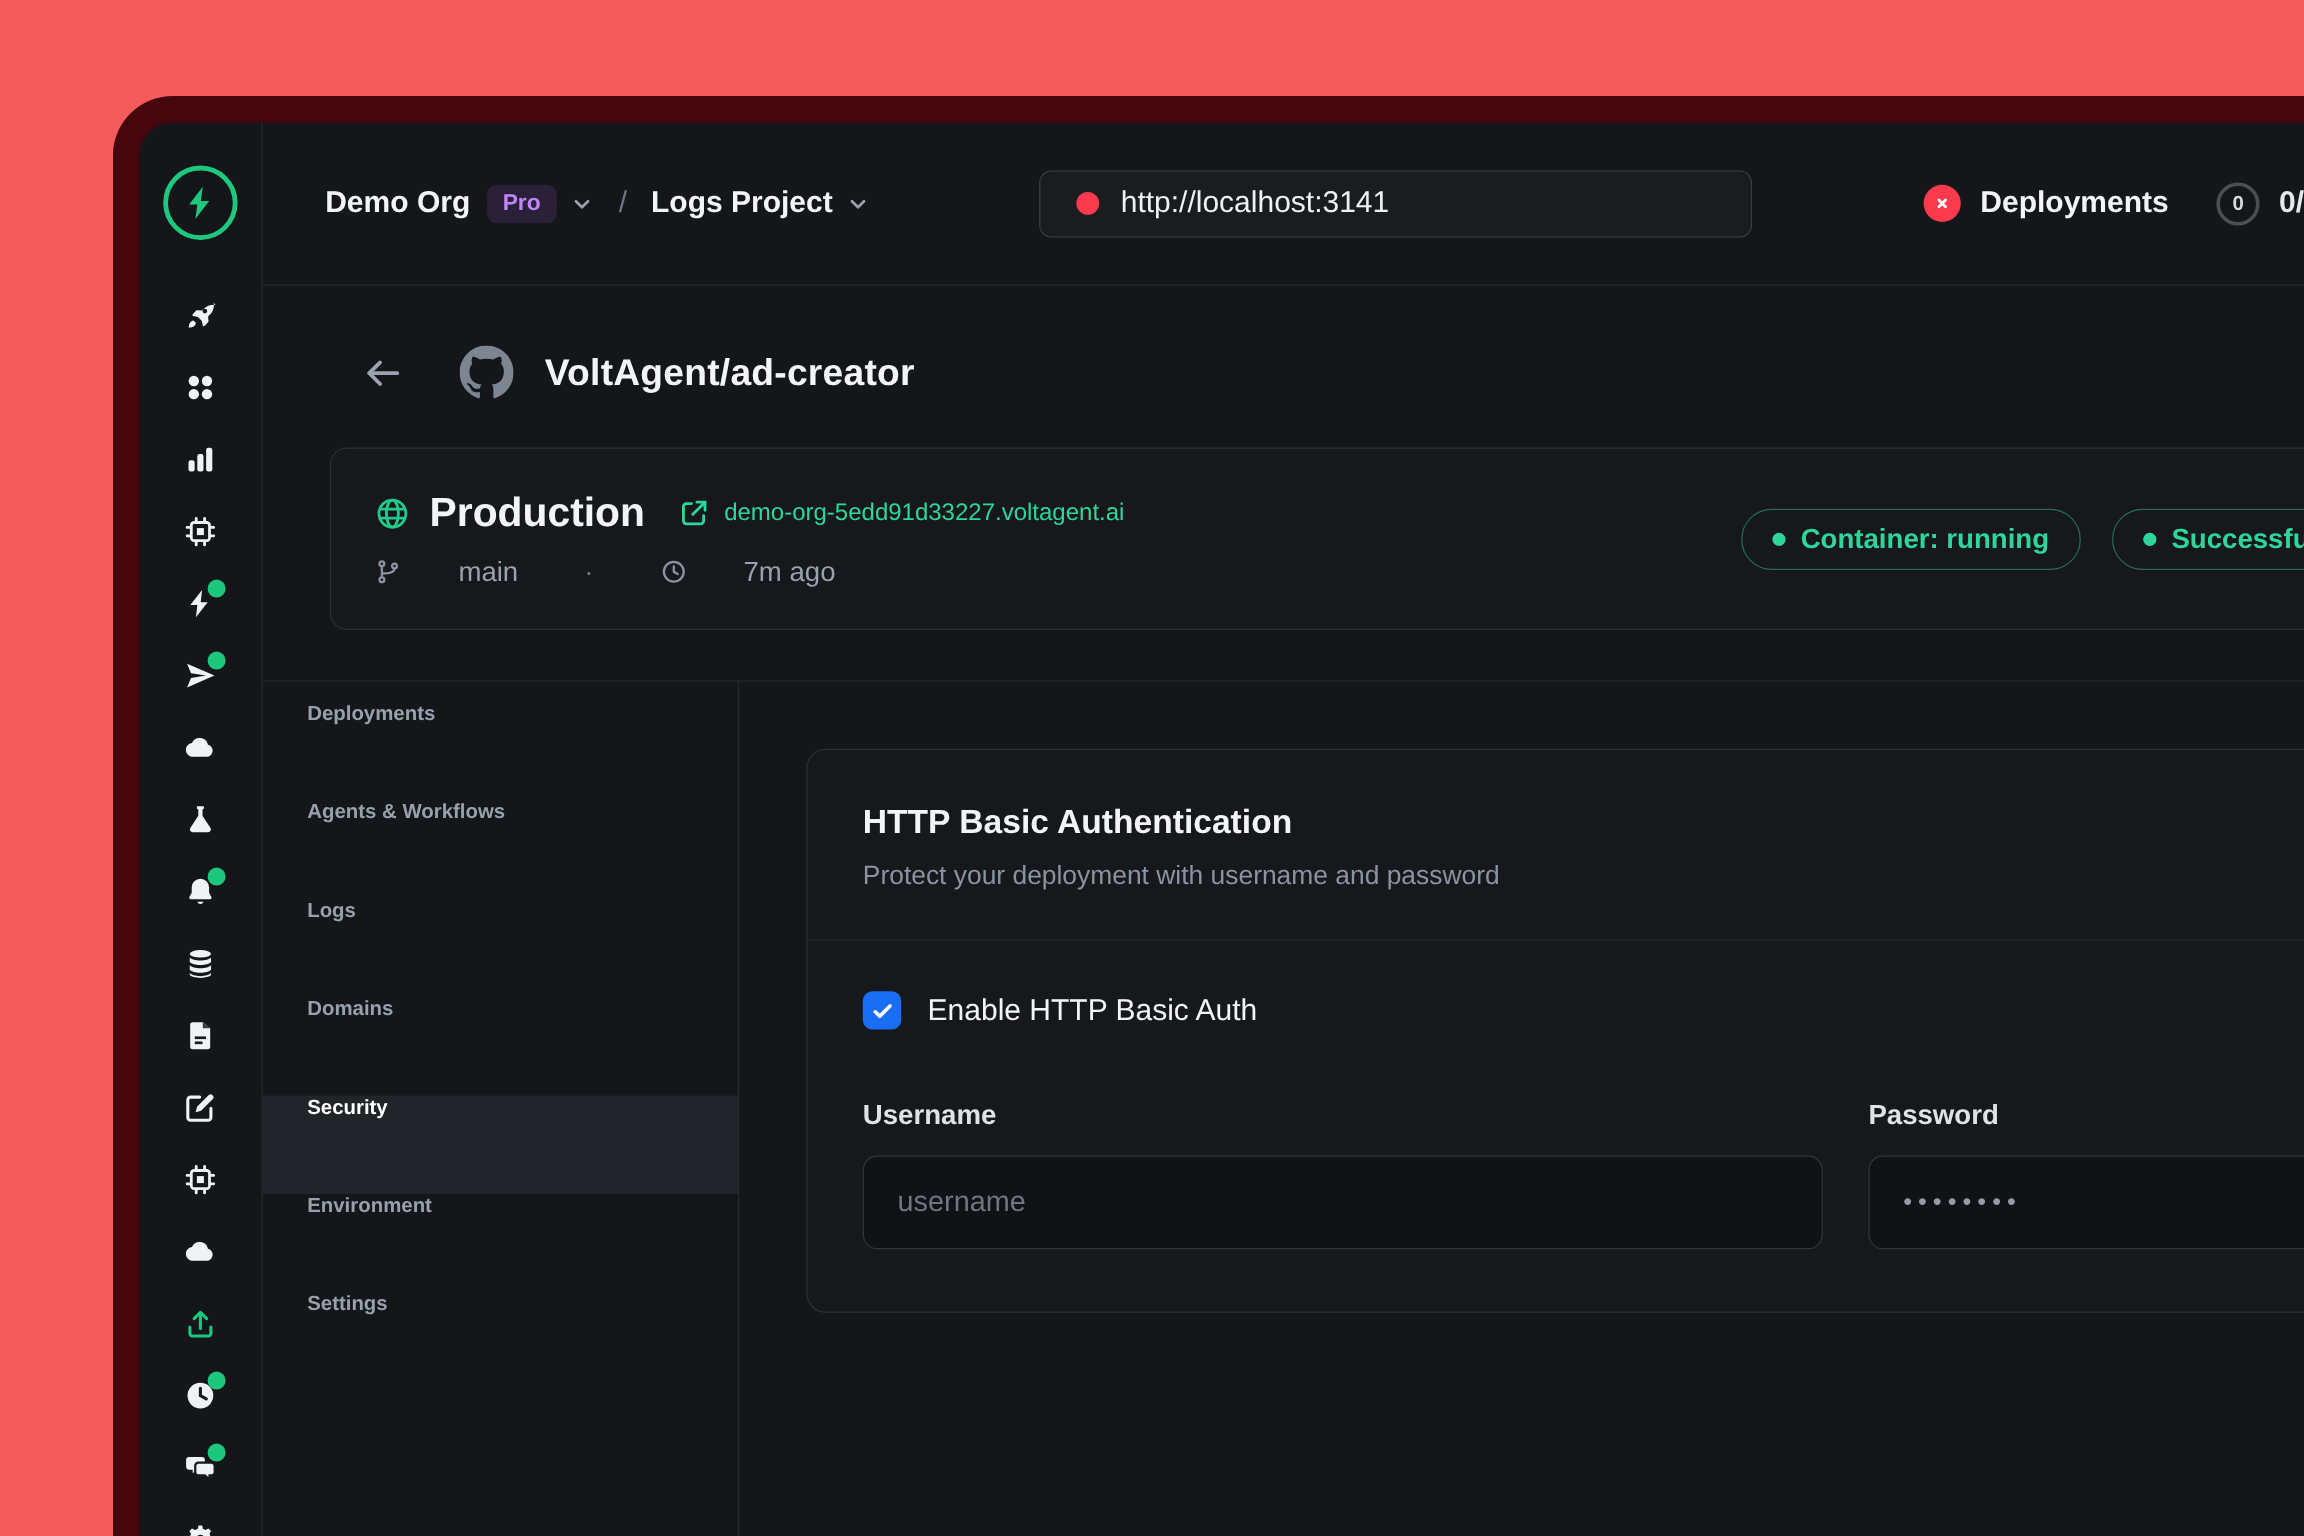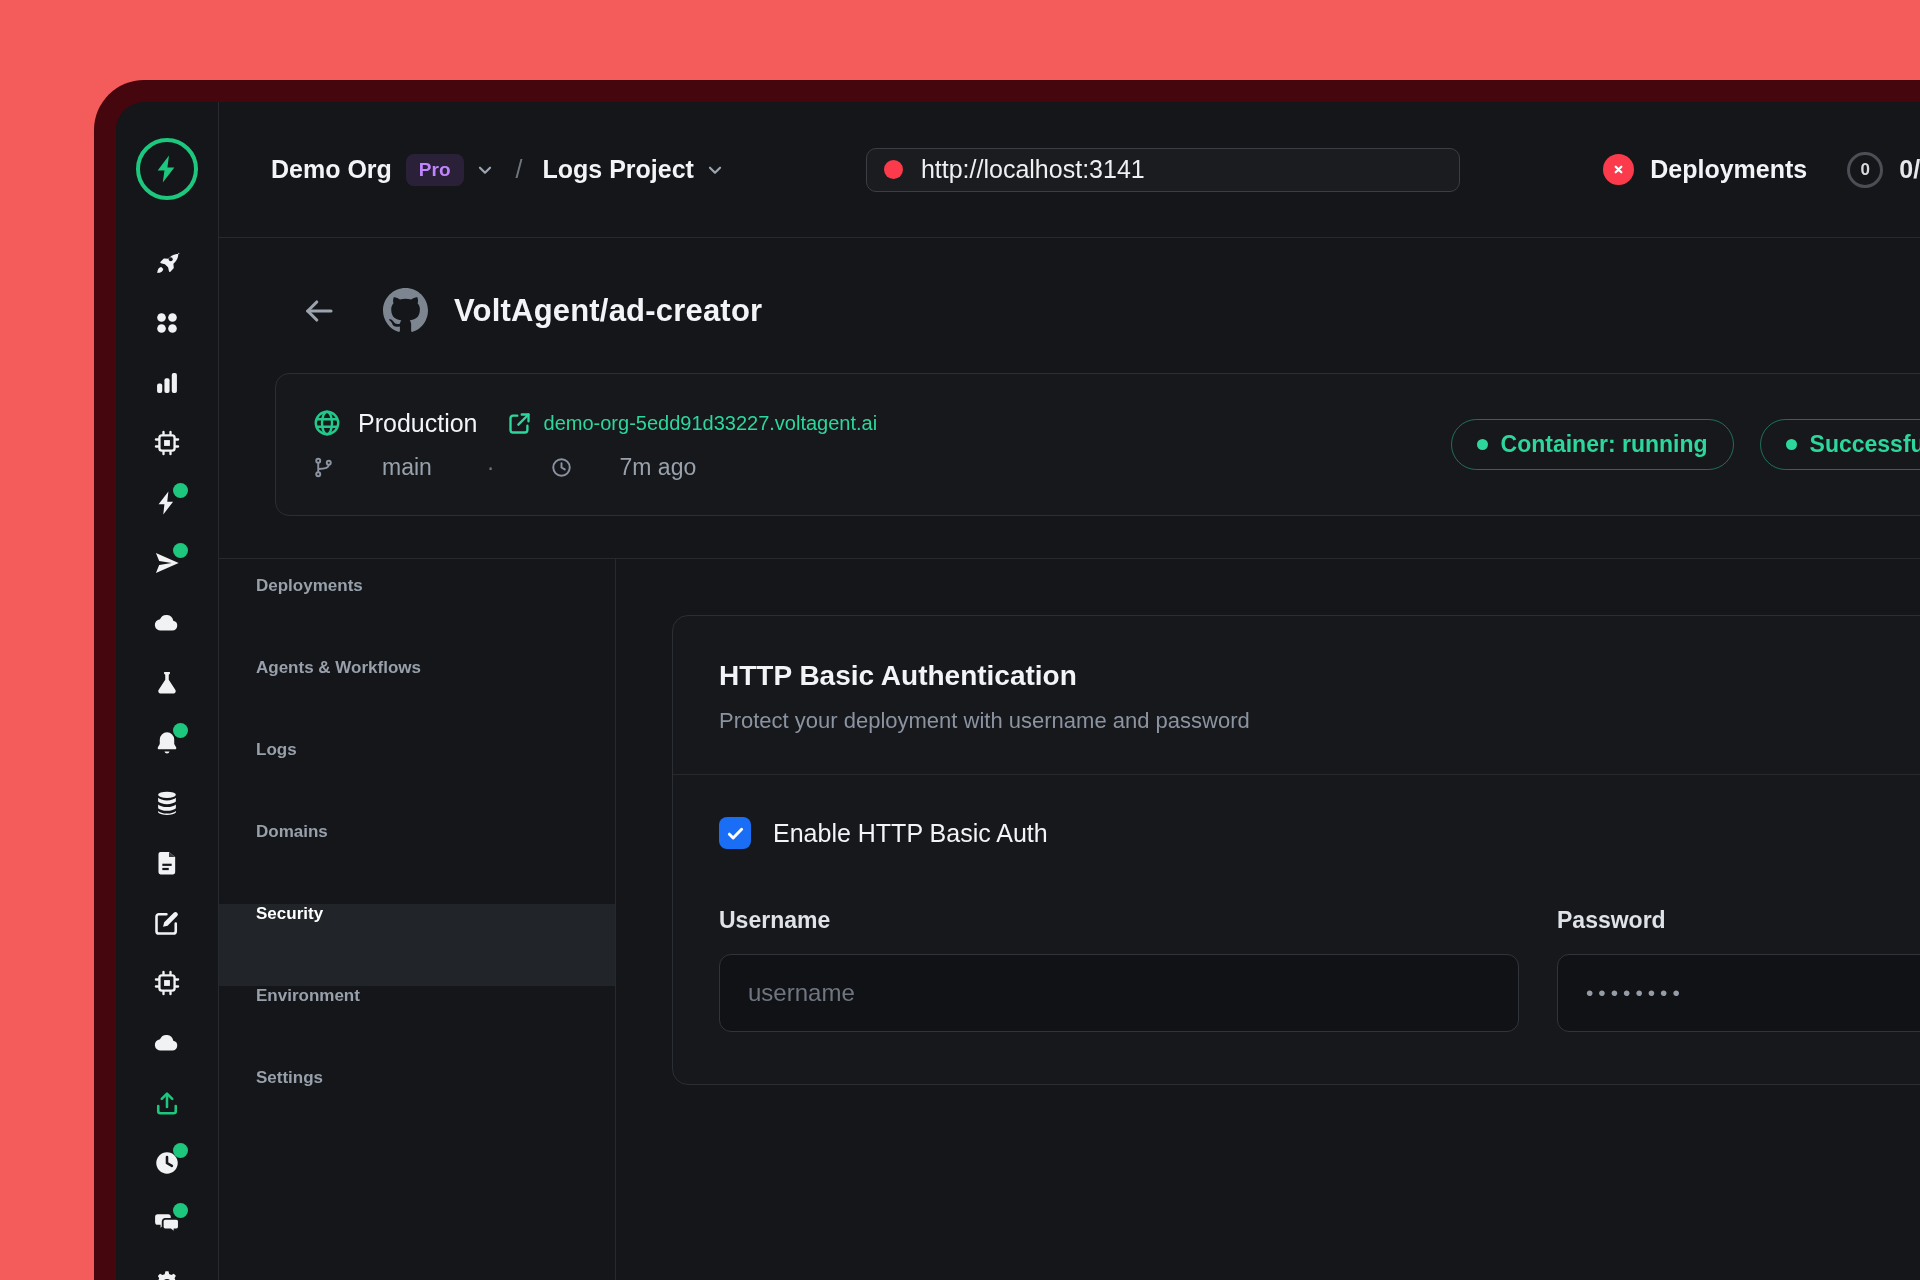--- a/index.html
+++ b/index.html
@@ -29,22 +29,22 @@
   .main{flex:1;display:flex;flex-direction:column;min-width:0;}
   .topbar{height:136px;flex:0 0 136px;border-bottom:1px solid var(--line);display:flex;align-items:center;
           padding:0 20px 0 52px;white-space:nowrap;}
   .org-group{display:flex;align-items:center;cursor:pointer;}
   .crumb-name{font-size:25px;font-weight:700;color:var(--text);}
   .pro-badge{margin-left:14px;padding:5px 13px;border-radius:8px;background:var(--purple-bg);color:var(--purple);
              font-size:19px;font-weight:600;}
   .chev{margin-left:10px;color:var(--text-dim);display:flex;}
   .chev svg{width:22px;height:22px;}
   .crumb-slash{margin:0 20px;font-size:25px;color:var(--text-faint);}
-  .url-box{margin-left:140px;width:594px;height:44px;border:1.5px solid #3b3f45;border-radius:10px;background:#1a1c20;
-           display:flex;align-items:center;gap:18px;padding:0 17px;cursor:text;}
+  .url-box{margin-left:140px;width:594px;height:56px;border:1.5px solid #3b3f45;border-radius:10px;background:#1a1c20;
+           display:flex;align-items:center;gap:18px;padding:0 30px;cursor:text;}
   .red-dot{width:19px;height:19px;border-radius:50%;background:var(--status-red);flex:0 0 auto;}
   .url-text{font-size:25px;font-weight:500;color:#eef0f2;}
   .right-group{margin-left:auto;display:flex;align-items:center;}
   .status-circ{width:31px;height:31px;border-radius:50%;background:var(--status-red);display:flex;align-items:center;justify-content:center;color:#fff;}
   .status-circ svg{width:15px;height:15px;}
   .status-text{margin-left:16px;font-size:25px;font-weight:600;color:var(--text);}
   .counter-ring{margin-left:40px;width:36px;height:36px;border-radius:50%;border:3.5px solid #4b4f55;
                 display:flex;align-items:center;justify-content:center;font-size:17px;font-weight:700;color:#d8dadd;}
   .counter-text{margin-left:16px;font-size:25px;font-weight:600;color:#e6e8ea;}
   
@@ -54,21 +54,21 @@
   .gh-mark{margin-left:46px;color:#7d8590;display:flex;cursor:pointer;}
   .gh-mark svg{width:45px;height:45px;}
   .repo-title{margin-left:26px;font-size:31px;font-weight:700;color:var(--text);letter-spacing:.2px;}
   
   .deploy-card{margin:40px -40px 0 56px;border:1.5px solid #2b2f34;border-radius:14px;background:var(--panel-bg);
                padding:34px 36px;display:flex;align-items:center;}
   .deploy-left{min-width:0;}
   .deploy-row1{display:flex;align-items:center;}
   .globe{color:#22c98a;display:flex;}
   .globe svg{width:30px;height:30px;}
-  .env-name{margin-left:16px;font-size:25px;font-weight:400;color:var(--text);}
+  .env-name{margin-left:16px;font-size:34px;font-weight:700;color:var(--text);}
   .domain-link{margin-left:28px;display:flex;align-items:center;gap:11px;color:var(--green-text);cursor:pointer;text-decoration:none;}
   .domain-link svg{width:27px;height:27px;}
   .domain-text{font-size:20px;font-weight:500;}
   .deploy-row2{margin-top:16px;display:flex;align-items:center;color:#98a1ac;font-size:23px;gap:37px;}
   .deploy-row2 svg{width:23px;height:23px;}
   .meta-ic{display:flex;color:#8b93a1;}
   .branch-name{margin-left:10px;}
   .meta-dot{margin:0 18px;color:var(--text-faint);}
   .ago-text{margin-left:10px;}
   .badge-group{margin-left:auto;display:flex;align-items:center;gap:26px;padding-left:30px;}

